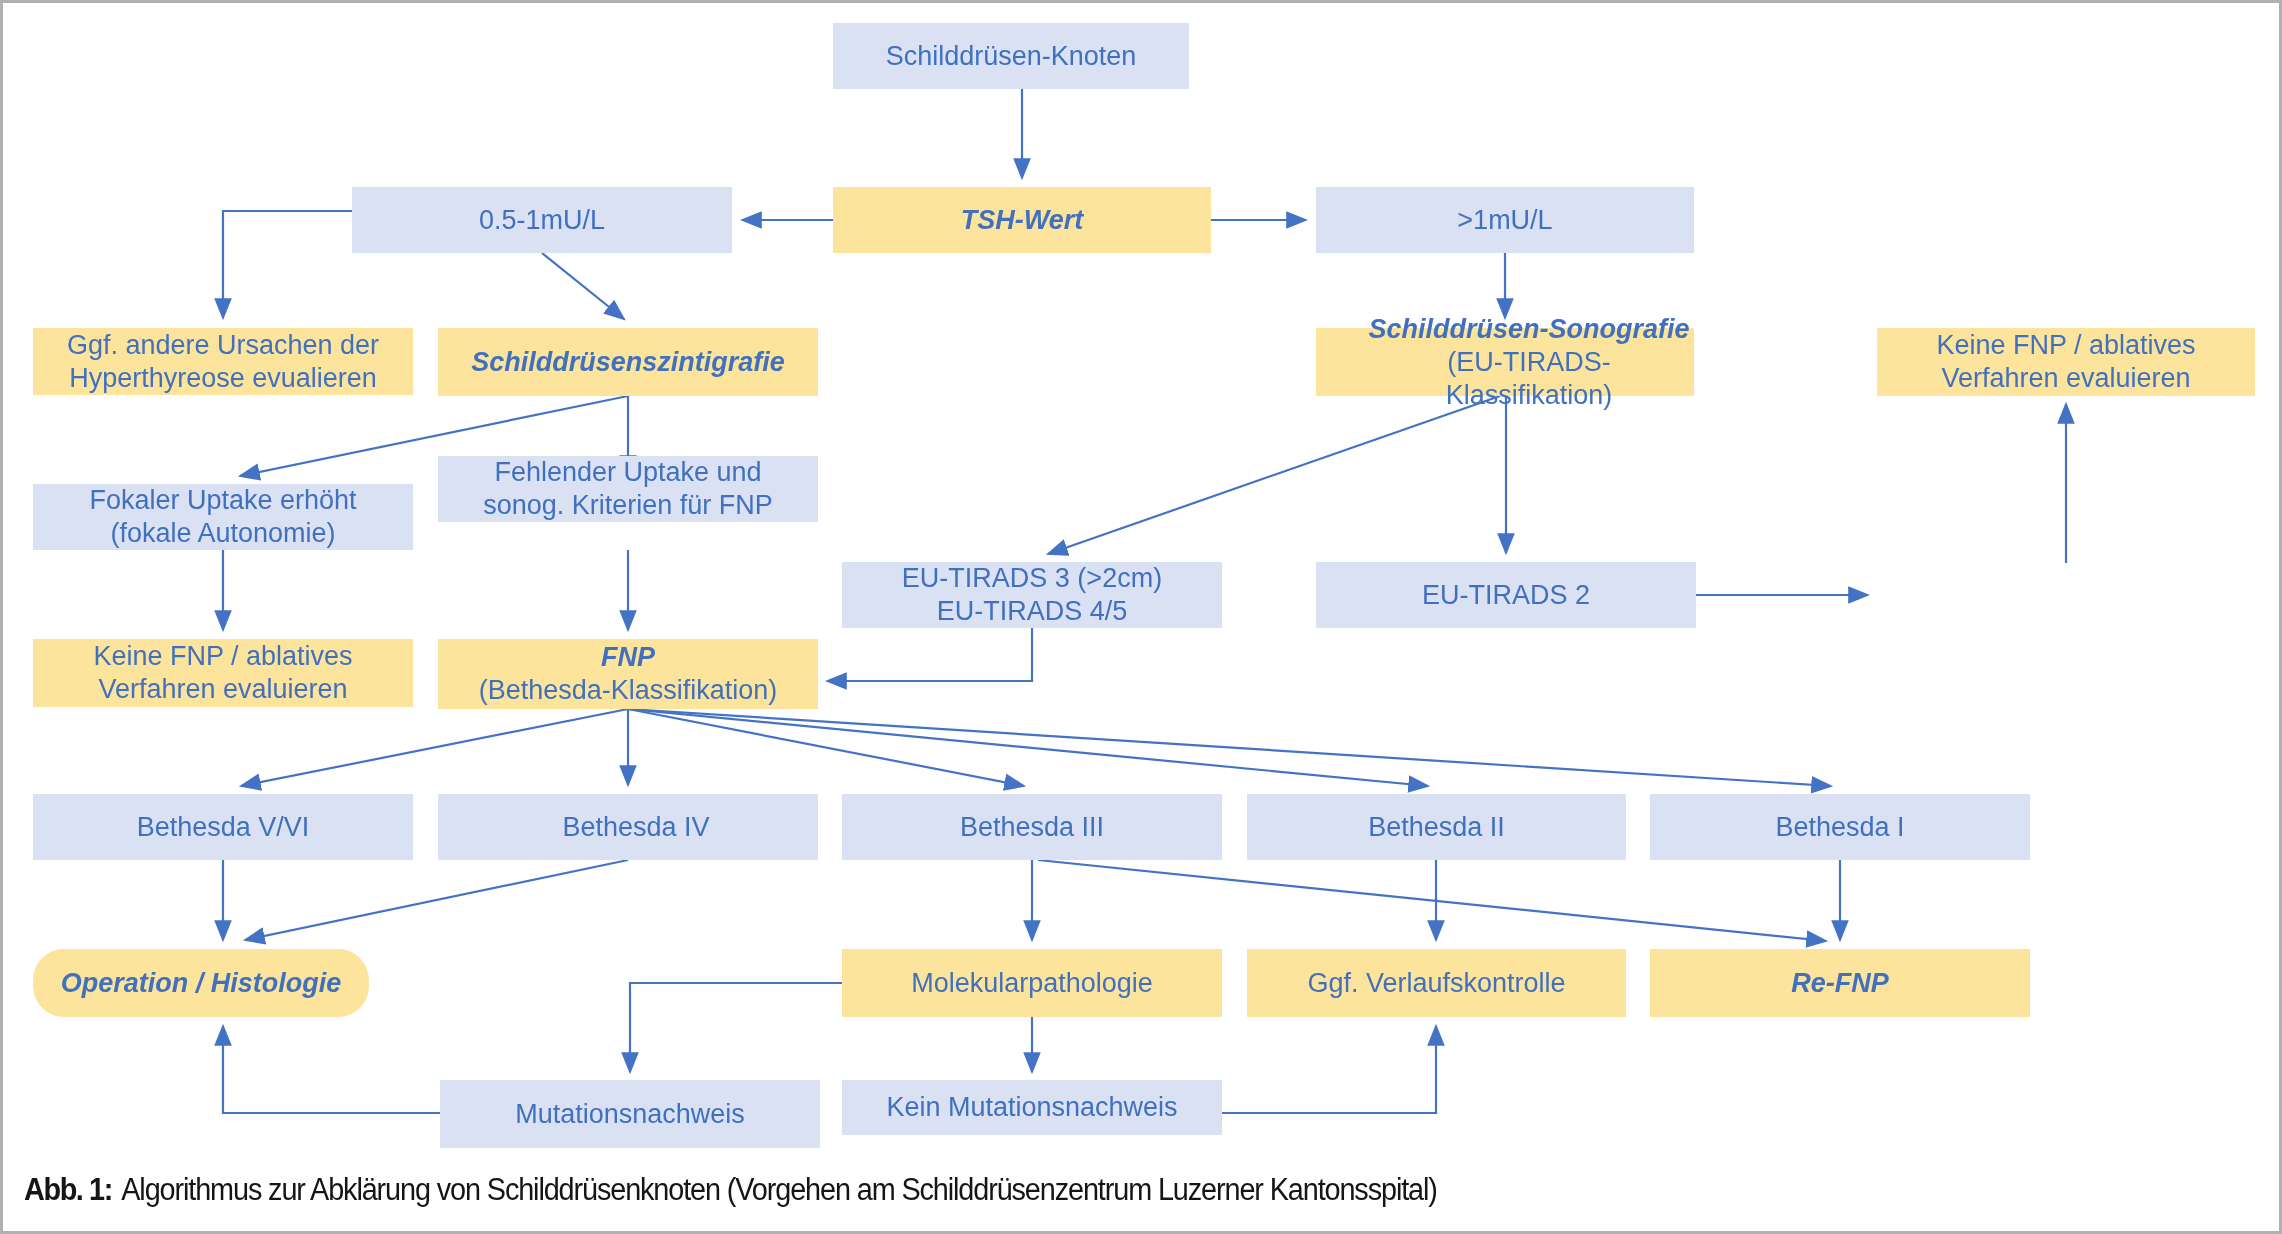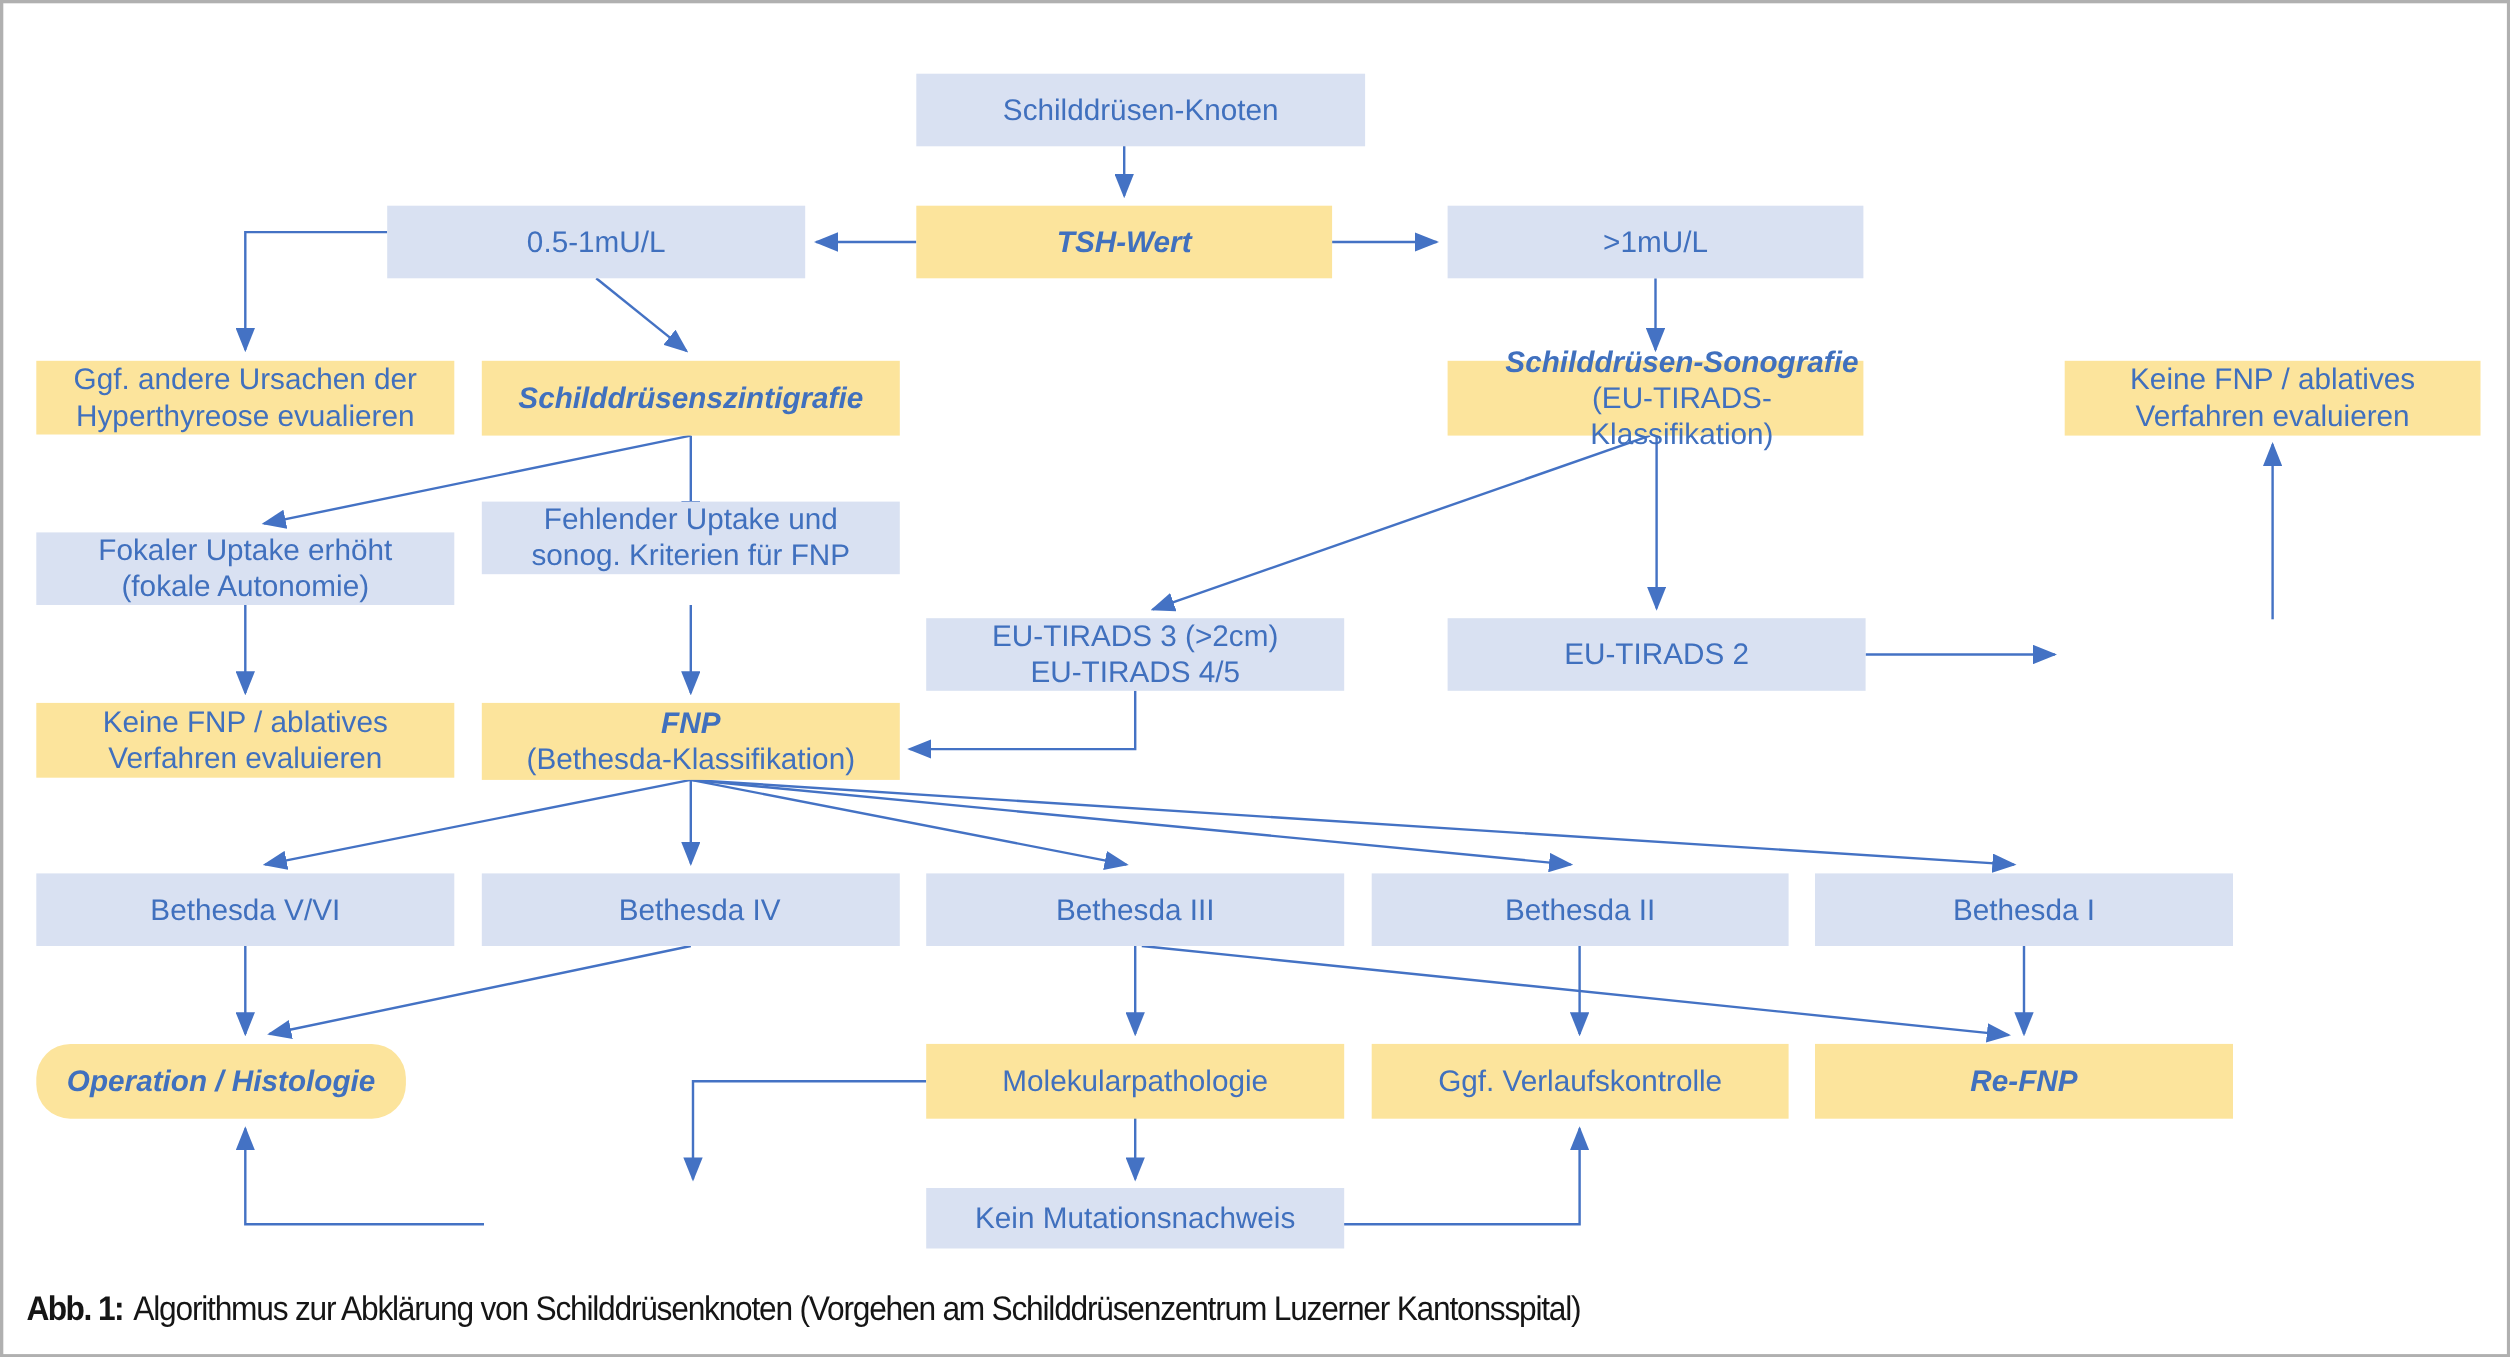--- a/index.html
+++ b/index.html
@@ -77,21 +77,21 @@
       <path d="M1038,860 L1826,941" marker-end="url(#arw)"></path>
       <path d="M1436,860 V940" marker-end="url(#arw)"></path>
       <path d="M1840,860 V940" marker-end="url(#arw)"></path>
       <path d="M1032,1016 V1072" marker-end="url(#arw)"></path>
       <path d="M842,983 H630 V1072" marker-end="url(#arw)"></path>
       <path d="M440,1113 H223 V1026" marker-end="url(#arw)"></path>
       <path d="M1220,1113 H1436 V1026" marker-end="url(#arw)"></path>
     </g>
   </svg>
 
-  <div class="node blue" style="left:833px; top:23px; width:408px; height:66px;margin-top:44px;">Schilddrüsen-Knoten</div>
+  <div class="node blue" style="left:833px; top:23px; width:356px; height:66px;">Schilddrüsen-Knoten</div>
 
   <div class="node yellow bold" style="left:833px; top:187px; width:378px; height:66px;">TSH-Wert</div>
 
   <div class="node blue" style="left:352px; top:187px; width:380px; height:66px;">0.5-1mU/L</div>
 
   <div class="node blue" style="left:1316px; top:187px; width:378px; height:66px;">&gt;1mU/L</div>
 
   <div class="node yellow" style="left:33px; top:328px; width:380px; height:67px;">
     <span class="line">Ggf. andere Ursachen der</span>
     <span class="line">Hyperthyreose evualieren</span>
@@ -148,20 +148,21 @@
   <div class="node blue" style="left:1650px; top:794px; width:380px; height:66px;">Bethesda I</div>
 
   <div class="node yellow bold" style="left:33px; top:949px; width:336px; height:68px;border-radius:31px;">Operation / Histologie</div>
 
   <div class="node yellow" style="left:842px; top:949px; width:380px; height:68px;">Molekularpathologie</div>
 
   <div class="node yellow" style="left:1247px; top:949px; width:379px; height:68px;">Ggf. Verlaufskontrolle</div>
 
   <div class="node yellow bold" style="left:1650px; top:949px; width:380px; height:68px;">Re-FNP</div>
 
+  <div class="node blue" style="left:440px; top:1080px; width:380px; height:68px;">Mutationsnachweis</div>
 
   <div class="node blue" style="left:842px; top:1080px; width:380px; height:55px;">Kein Mutationsnachweis</div>
 
   <div class="caption">
     <span class="cap-label">Abb. 1:</span><span>Algorithmus zur Abklärung von Schilddrüsenknoten (Vorgehen am Schilddrüsenzentrum Luzerner Kantonsspital)</span>
   </div>
 
   <div class="frame"></div>
 </div>
 

